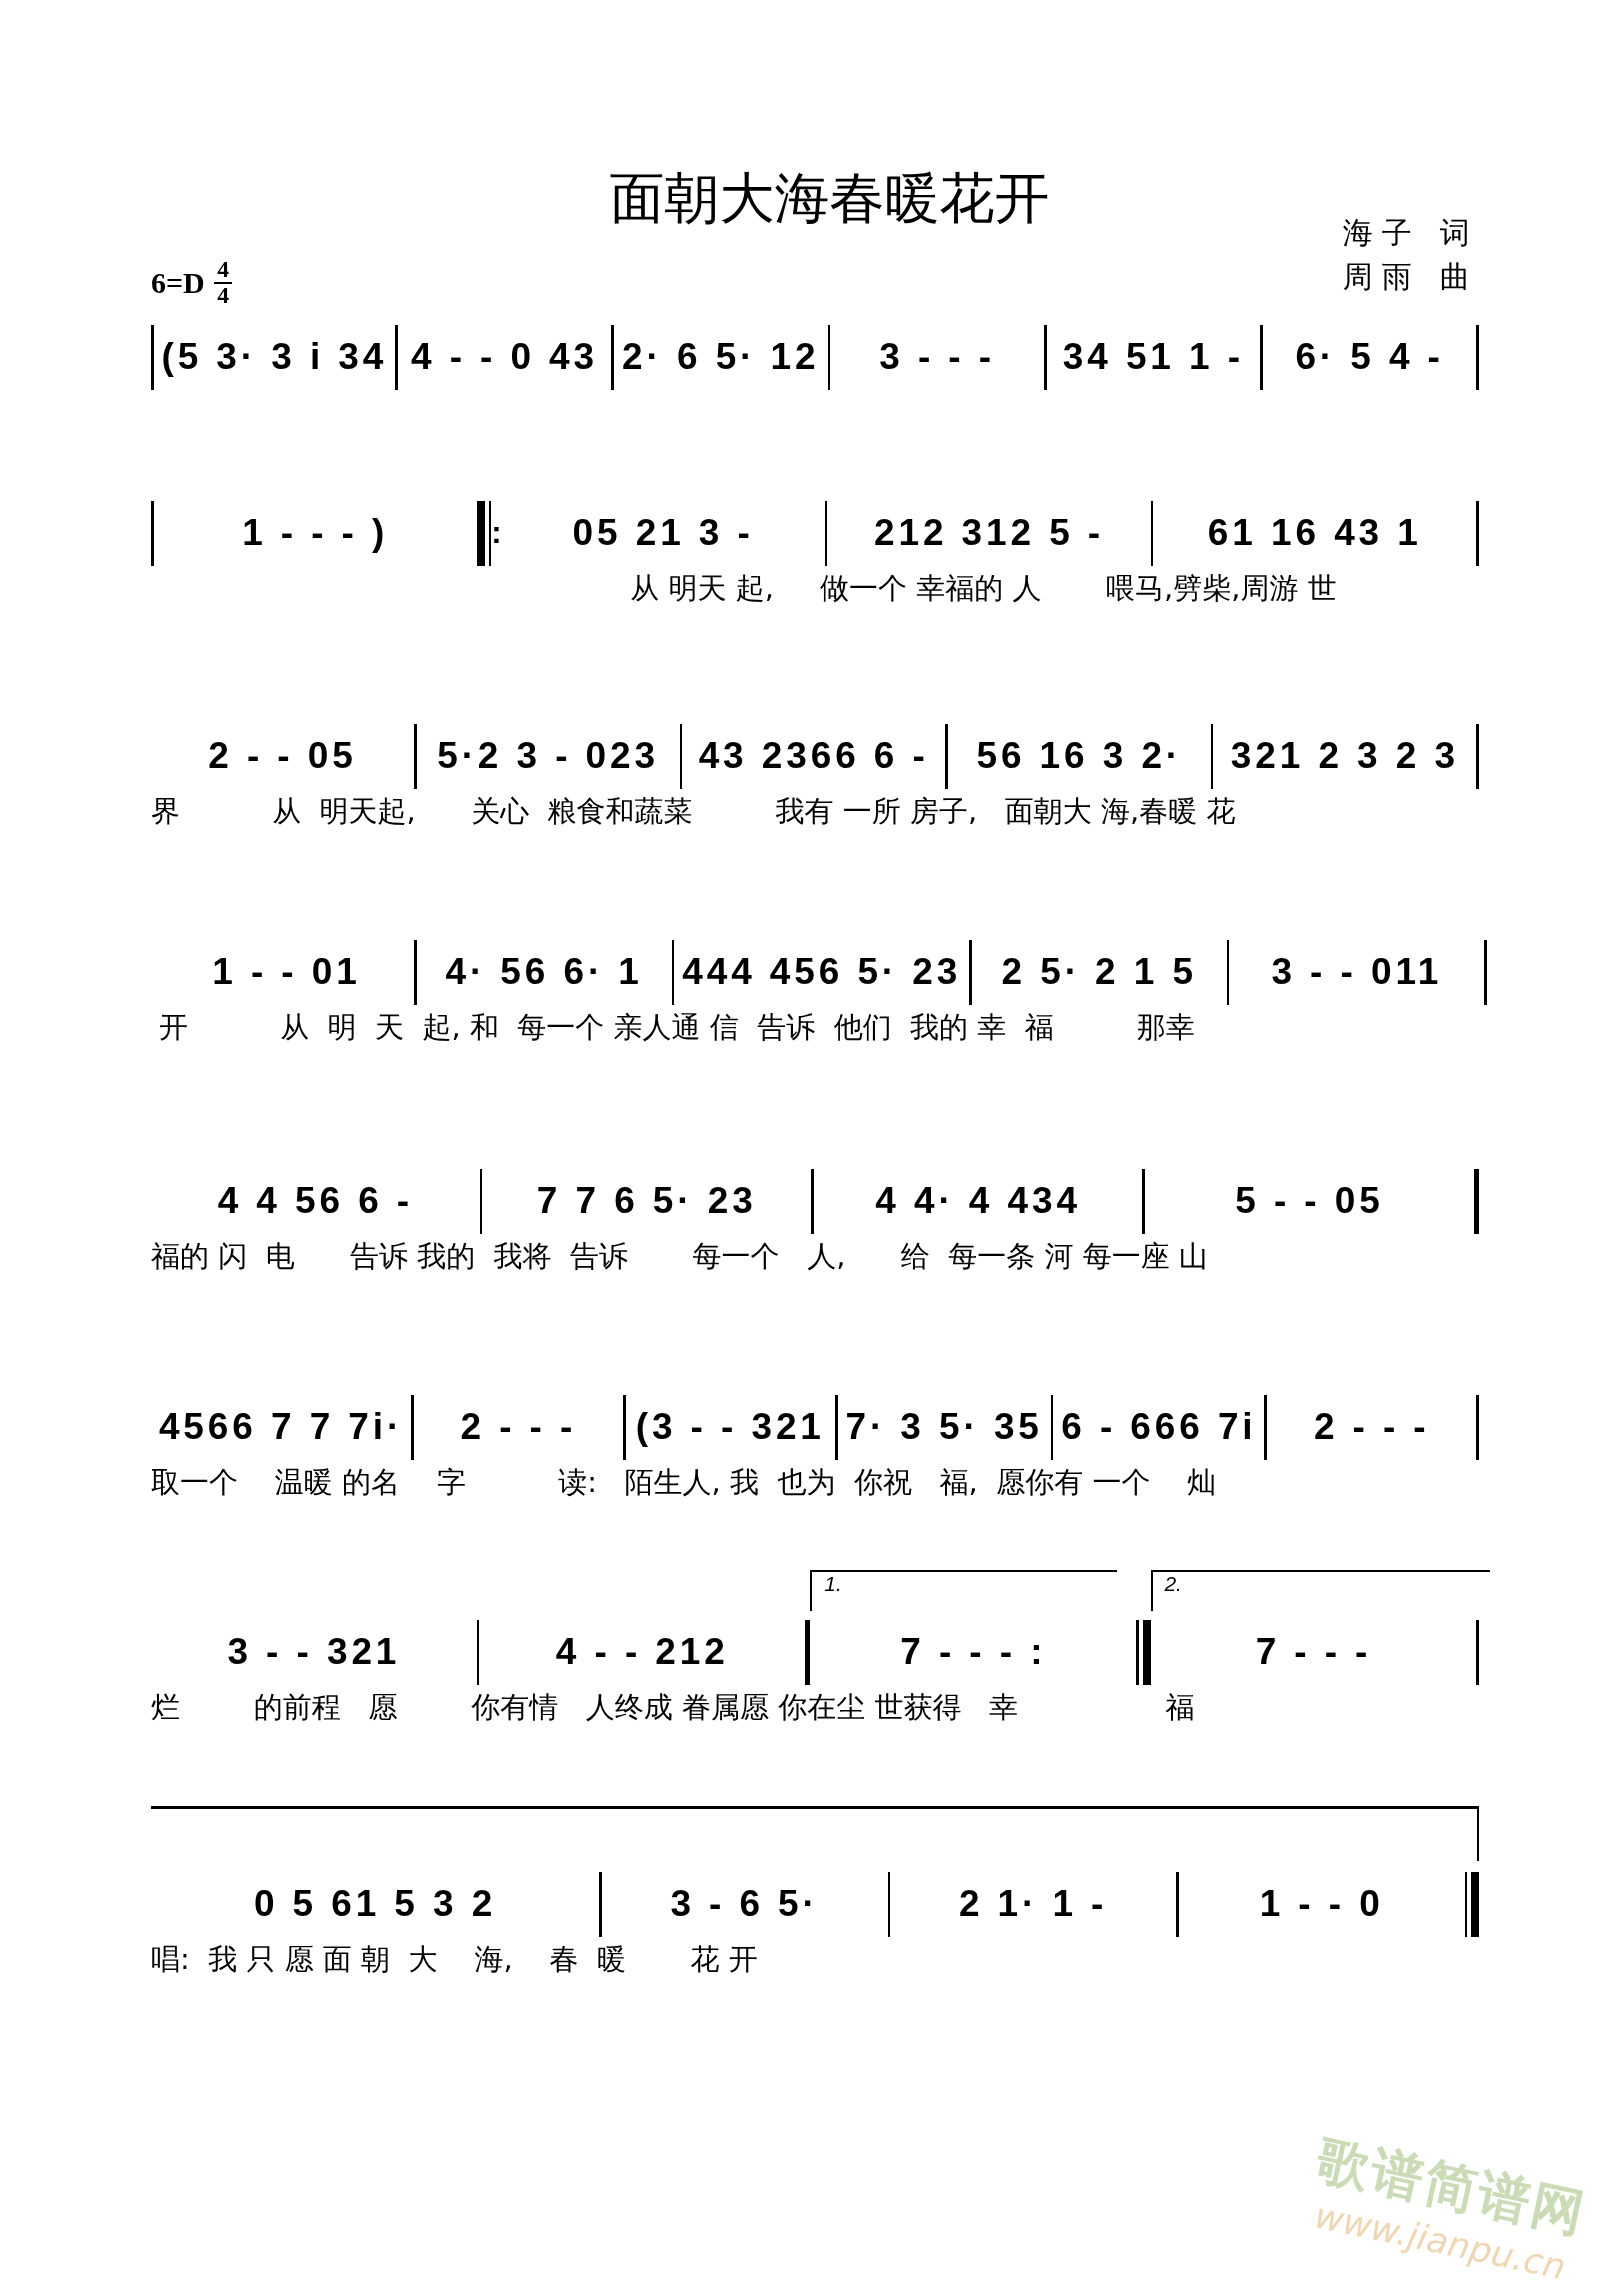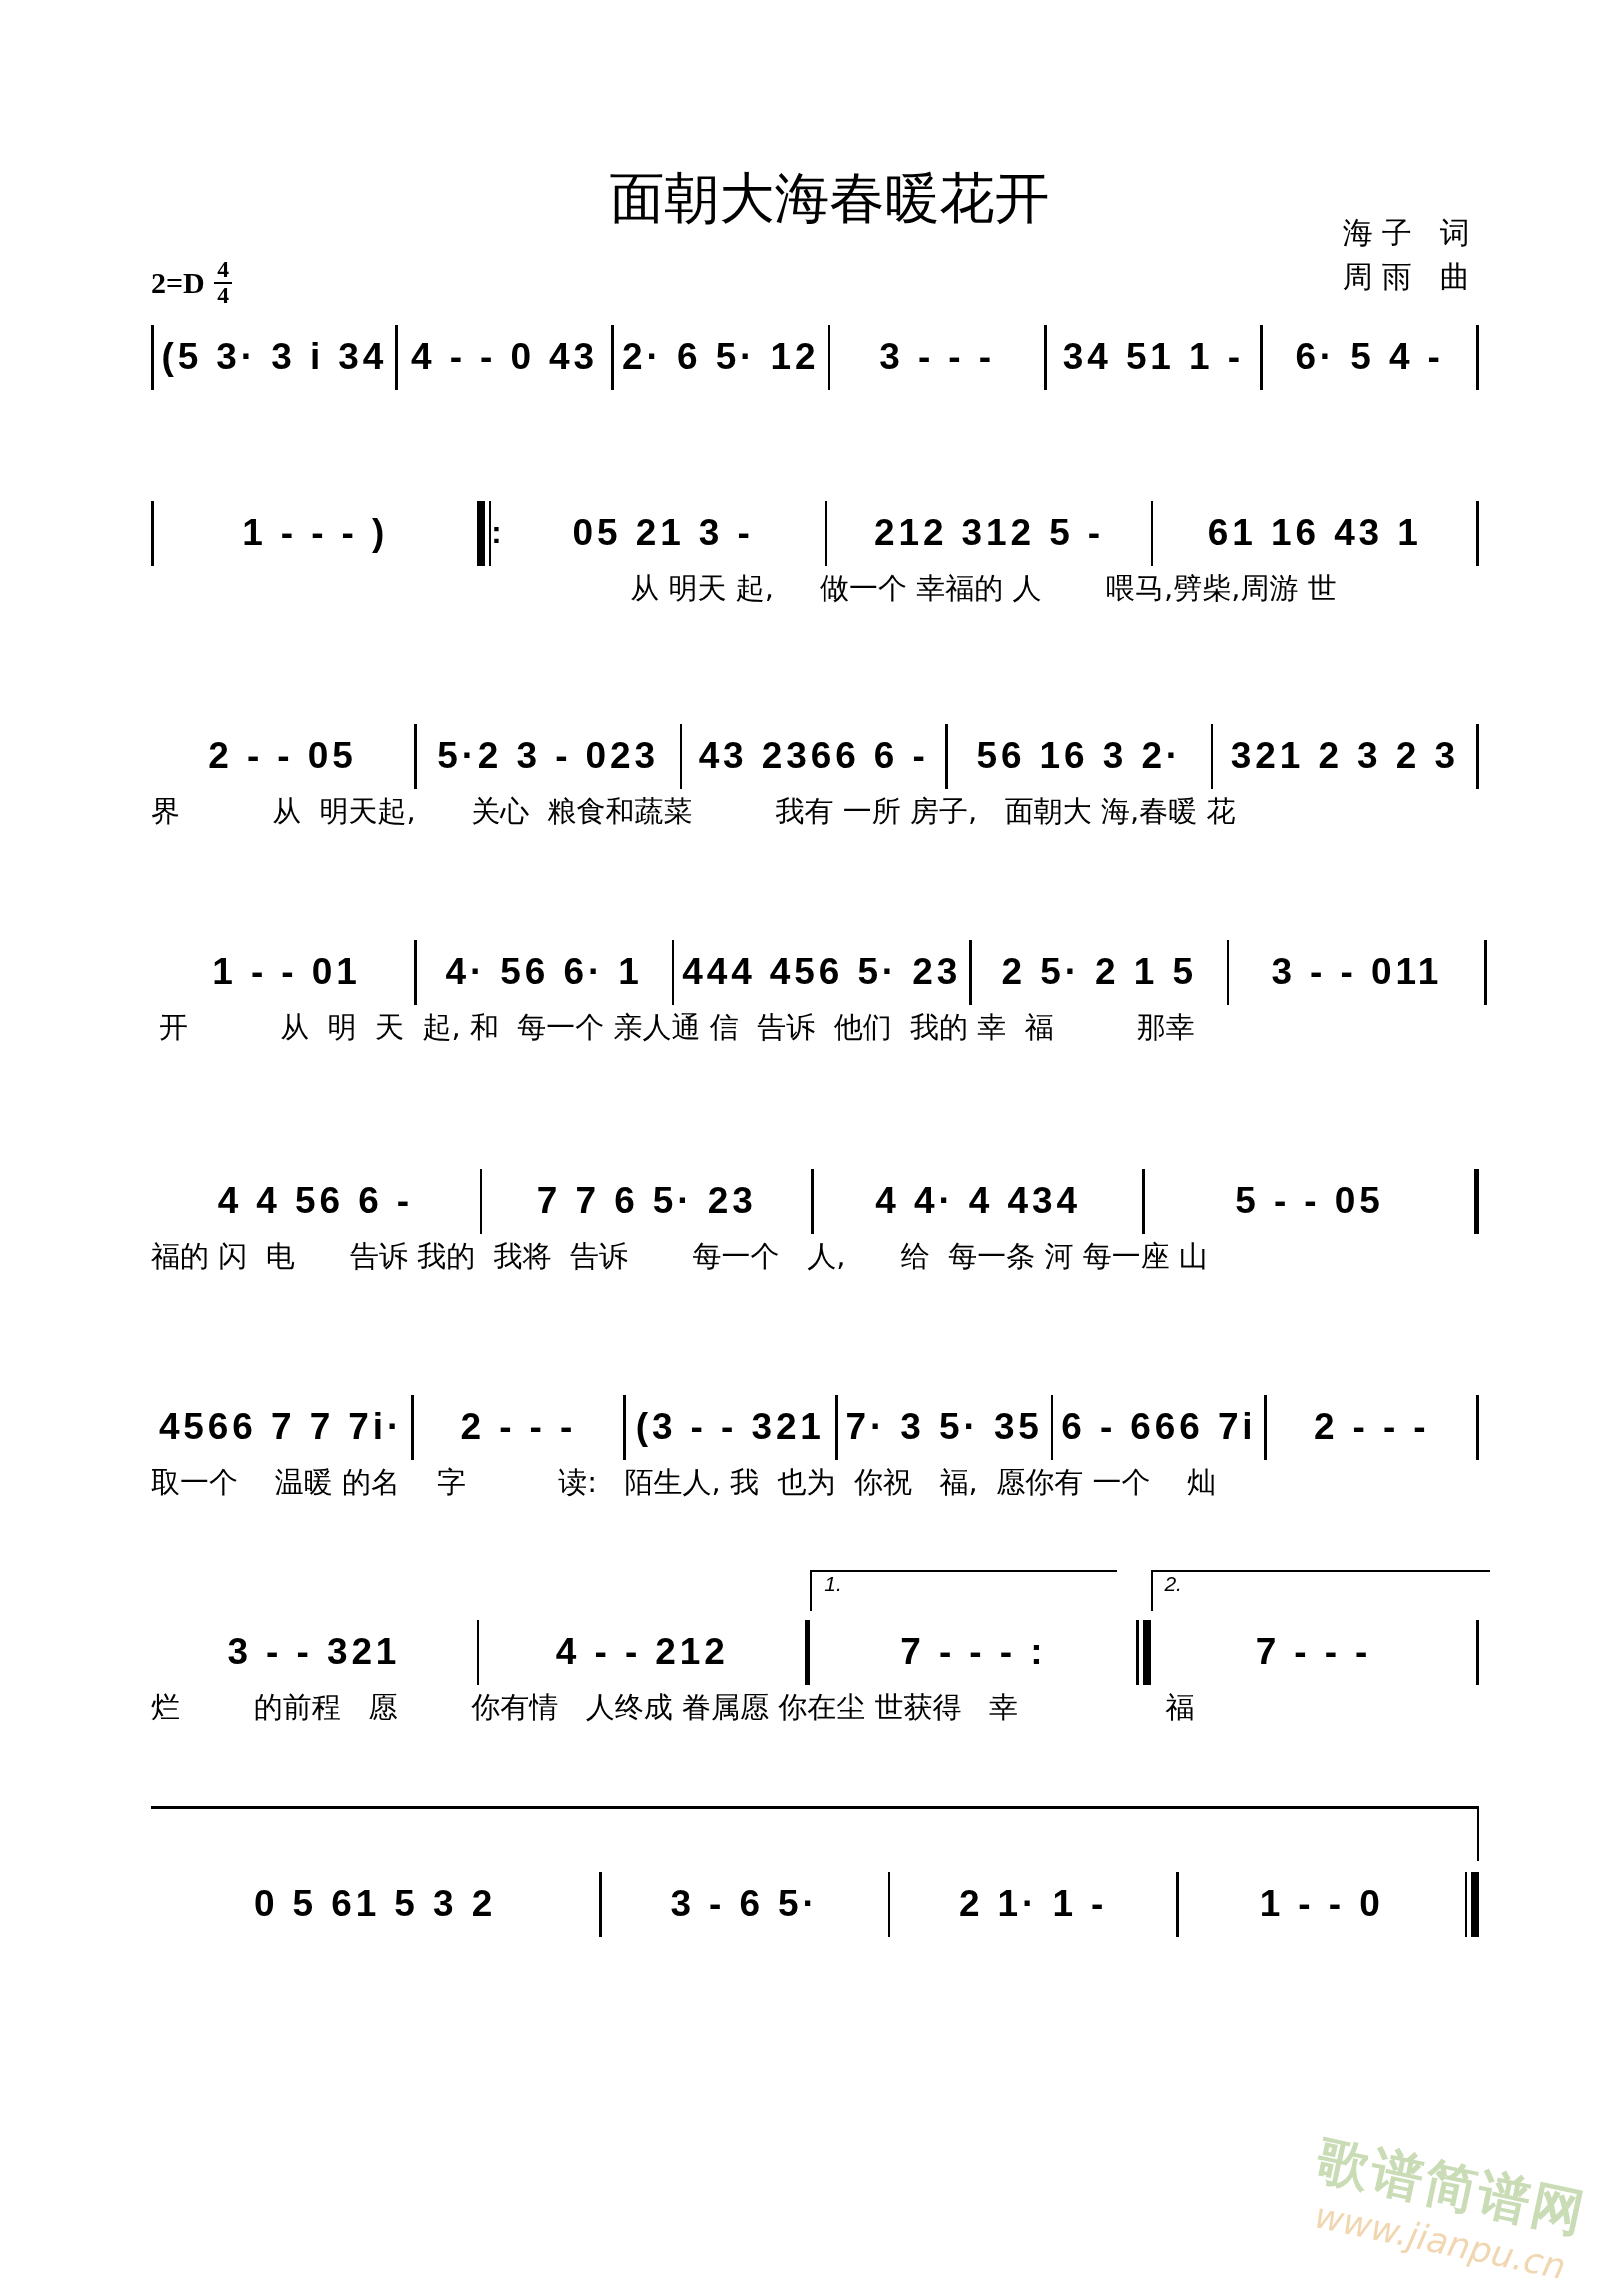--- a/index.html
+++ b/index.html
@@ -29,21 +29,21 @@
 </style>
 </head>
 <body>
 
 <div class="title">面朝大海春暖花开</div>
 <div class="credits">
   <div>海子 词</div>
   <div>周雨 曲</div>
 </div>
 <div class="key">
-  <span>2=D</span>
+  <span>6=D</span>
   <span class="timesig">
     <span>4</span>
     <span class="bar"></span>
     <span>4</span>
   </span>
 </div>
 
 <div class="system" style="top:321px;">
   <div class="notes-row">
     <div class="bar"></div>
@@ -251,19 +251,20 @@
       </div>
     <div class="bar"></div>
     <div class="measure">
         <span class="note-text">1 - - 0</span>
       </div>
     <div class="barline-double">
         <div class="thin"></div>
         <div class="thick"></div>
       </div>
   </div>
+  <div class="lyrics-row">唱:  我 只 愿 面 朝  大    海,    春  暖       花 开</div>
 </div>
 
 <div class="watermark">
   <div class="wm-cn">歌谱简谱网</div>
   <div class="wm-url">www.jianpu.cn</div>
 </div>
 
 
 </body></html>

